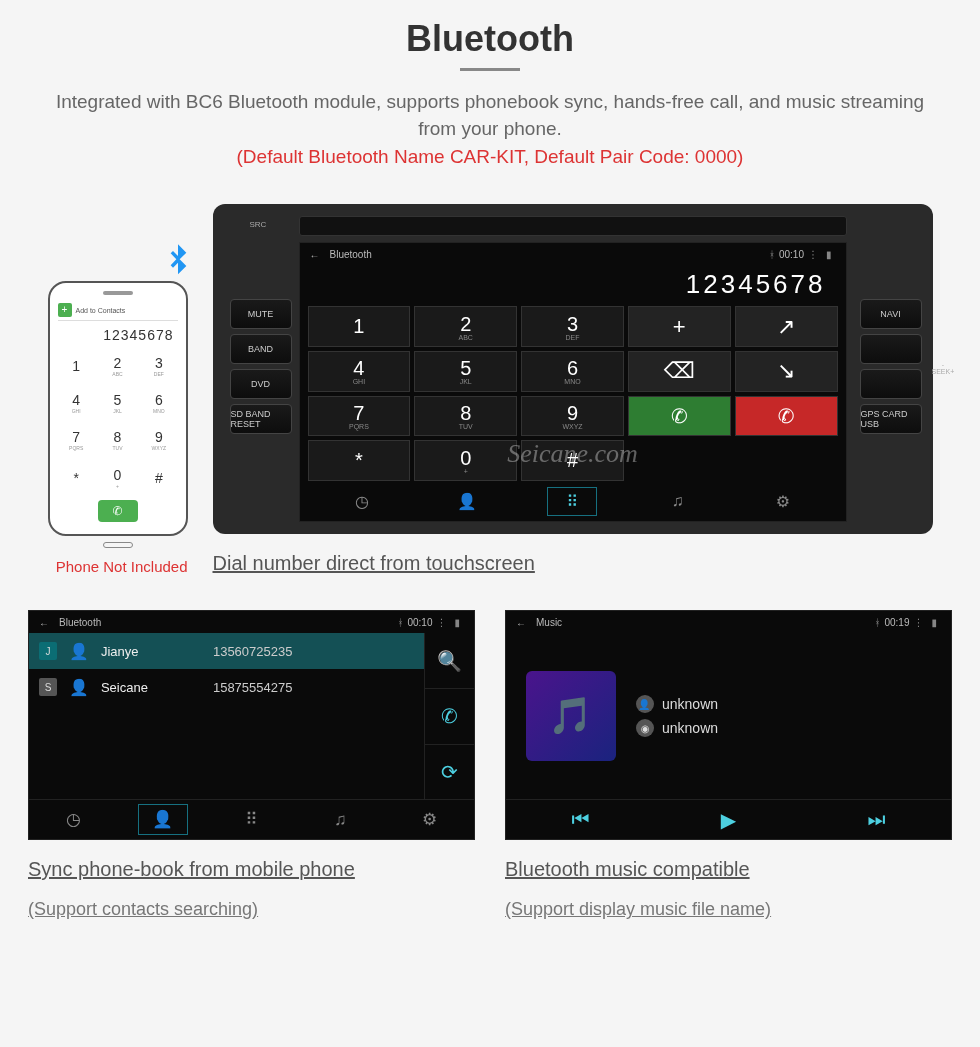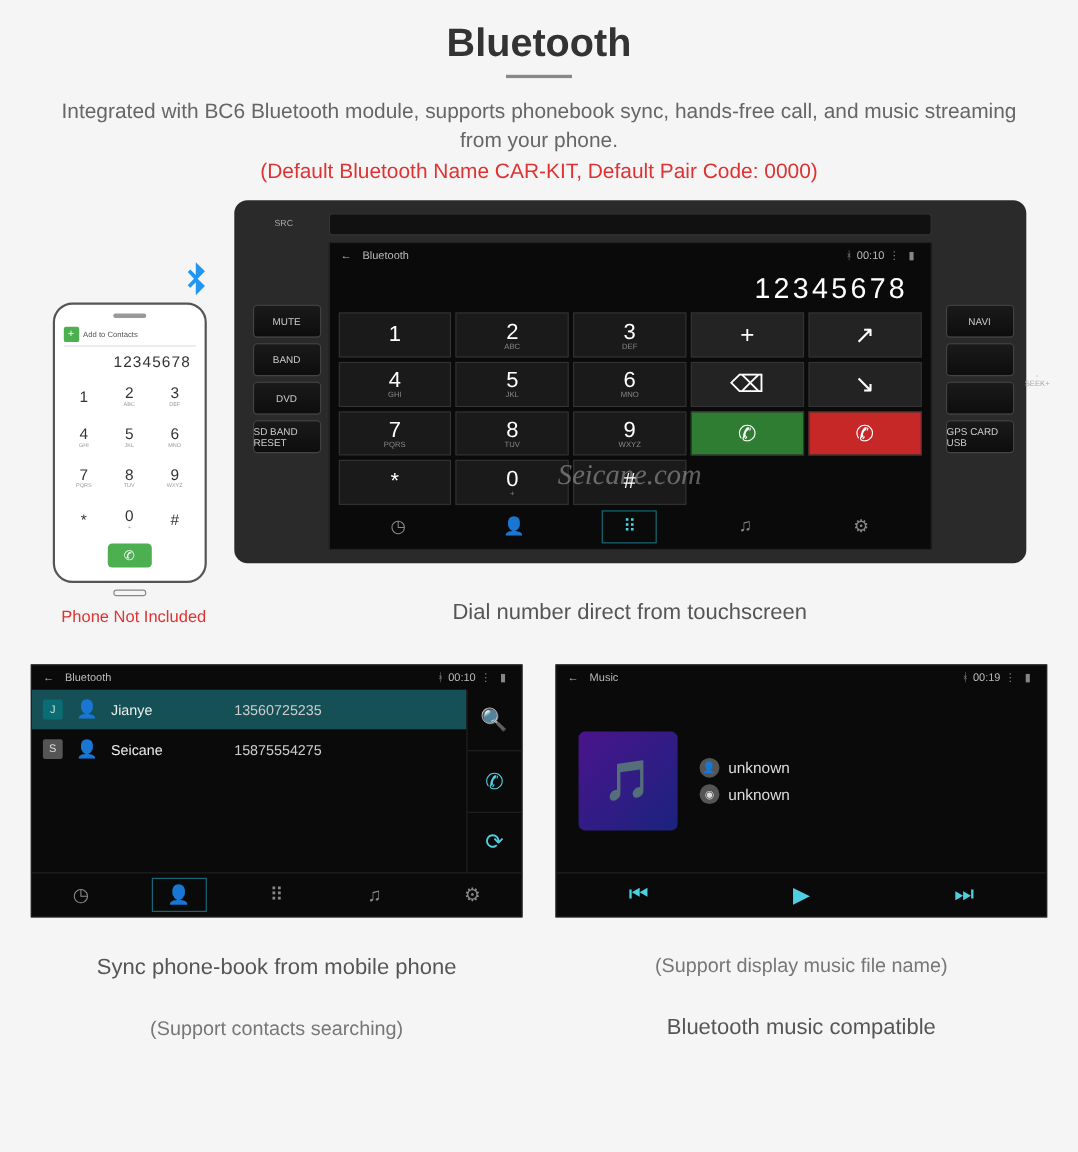--- a/index.html
+++ b/index.html
@@ -13,21 +13,21 @@
 }
 .page-title {
   text-align: center;
   font-size: 36px;
   font-weight: 700;
   color: #333;
   margin-top: 18px;
 }
 .underline { width: 60px; height: 3px; background: #888; margin: 8px auto 18px; }
 .subtitle { text-align: center; font-size: 19px; color: #666; padding: 0 40px; line-height: 1.4; }
-.subtitle-warn { text-align: center; font-size: 19px; color: #d33; margin-top: 4px; margin-bottom: 14px; }
+.subtitle-warn { text-align: center; font-size: 19px; color: #d33; margin-top: 4px; margin-bottom: 36px; }
 
 .hero-row { display: flex; align-items: flex-end; justify-content: center; gap: 25px; padding: 0 20px; }
 
 
 .phone { width: 140px; position: relative; }
 .bt-icon-float { position: absolute; top: -40px; right: -10px; font-size: 36px; color: #2196f3; }
 .phone-body { width: 140px; height: 255px; background: #fff; border: 2px solid #555; border-radius: 18px; padding: 18px 8px 12px; display: flex; flex-direction: column; }
 .phone-speaker { width: 30px; height: 4px; border-radius: 2px; background: #999; margin: -10px auto 8px; }
 .phone-top { display: flex; align-items: center; font-size: 7px; color: #555; border-bottom: 1px solid #ddd; padding-bottom: 3px; }
 .phone-plus { background: #4caf50; color: #fff; width: 14px; height: 14px; border-radius: 2px; text-align: center; line-height: 14px; margin-right: 4px; font-size: 10px; }
@@ -61,21 +61,21 @@
 .u-key { background: #1a1a1a; border: 1px solid #333; display: flex; flex-direction: column; align-items: center; justify-content: center; color: #fff; font-size: 20px; }
 .u-key small { font-size: 7px; color: #888; margin-top: -2px; }
 .u-key.action { background: #232323; font-size: 22px; }
 .u-key.green { background: #2e7d32; }
 .u-key.red { background: #c62828; }
 .u-bottom { height: 40px; display: flex; align-items: center; justify-content: space-around; padding: 0 10px; }
 .u-bottom-item { color: #888; font-size: 16px; width: 50px; text-align: center; padding: 4px 0; border: 1px solid transparent; }
 .u-bottom-item.active { color: #4dd0e1; border-color: #167080; }
 .watermark { position: absolute; bottom: 52px; left: 0; right: 0; text-align: center; font-size: 26px; font-style: italic; color: rgba(255,255,255,0.35); pointer-events: none; font-family: Georgia, serif; }
 
-.caption { text-align: center; font-size: 20px; color: #555; margin-top: 34px; }
+.caption { font-size: 20px; color: #555; margin-top: 18px; text-decoration: underline; }
 .caption-sub { font-size: 18px; color: #777;}
 
 
 .panels { display: flex; gap: 30px; padding: 35px 28px 0; }
 .panel-col { flex: 1; }
 .panel { height: 230px; background: #0a0a0a; border: 1px solid #222; display: flex; flex-direction: column; }
 .p-status { height: 22px; display: flex; align-items: center; padding: 0 10px; font-size: 10px; color: #bbb; }
 .p-status .spacer { flex: 1; }
 .p-status .ic { margin: 0 4px; opacity: .7; }
 
@@ -295,16 +295,16 @@
               <span>unknown</span>
             </div>
         </div>
       </div>
       <div class="mp-bottom">
         <span class="mp-btn">⏮</span>
         <span class="mp-btn">▶</span>
         <span class="mp-btn">⏭</span>
       </div>
     </div>
+    <div class="caption">Bluetooth music compatible</div>
     <div class="caption caption-sub">(Support display music file name)</div>
-    <div class="caption">Bluetooth music compatible</div>
   </div>
 </div>
 
 </body></html>

